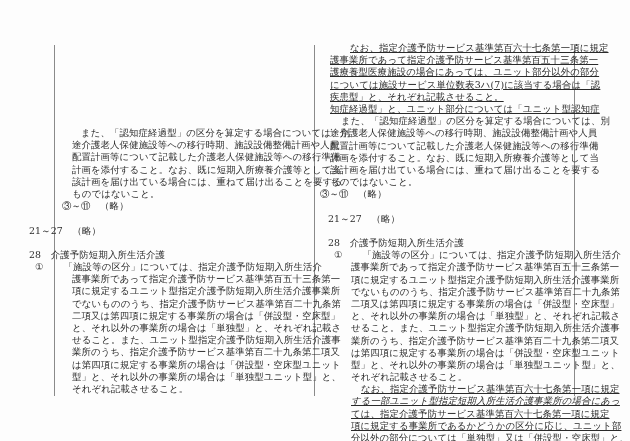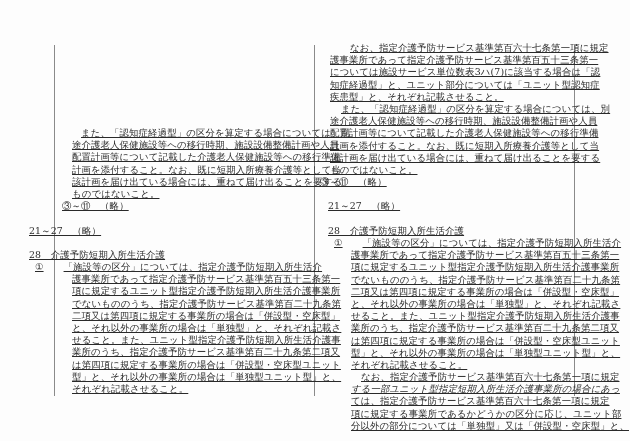--- a/index.html
+++ b/index.html
@@ -4,21 +4,21 @@
   <style>
     html, body { margin: 0; padding: 0; }
     body {
       width: 630px; height: 441px; background: #fdfdfd; position: relative;
       overflow: hidden;
       font-family: "DejaVu Serif", "Liberation Serif", serif;
       color: #2a2a2a;
     }
     .vline { position: absolute; width: 1px; background: #8a8a8a; }
     .col { position: absolute; font-size: 9.4px; line-height: 12.2px; letter-spacing: 0.15px; }
-    .line { white-space: nowrap; height: 12.2px; text-decoration: underline; }
+    .line { white-space: nowrap; height: 12.2px; }
     .ul { text-decoration: underline; text-underline-offset: 1px; text-decoration-thickness: 1px; }
     .ind1 { padding-left: 11px; }
     .ind2 { padding-left: 20px; }
     .ind3 { padding-left: 28px; }
     .blank { height: 12.2px; }
   </style>
 </head>
 <body>
 
 <div class="vline" style="left:54px; top:45px; height:351px;"></div>
@@ -48,23 +48,24 @@
   <div class="line ind1">せること。また、ユニット型指定介護予防短期入所生活介護事</div>
   <div class="line ind1">業所のうち、指定介護予防サービス基準第百二十九条第二項又</div>
   <div class="line ind1">は第四項に規定する事業所の場合は「併設型・空床型ユニット</div>
   <div class="line ind1">型」と、それ以外の事業所の場合は「単独型ユニット型」と、</div>
   <div class="line ind1">それぞれ記載させること。</div>
 </div>
 
 <div class="col" style="left:330px; top:42px; width:242px;">
   <div class="line ind2 ul">なお、指定介護予防サービス基準第百六十七条第一項に規定</div>
   <div class="line ul">護事業所であって指定介護予防サービス基準第百五十三条第一</div>
+  <div class="line ul">護療養型医療施設の場合にあっては、ユニット部分以外の部分</div>
   <div class="line ul">については施設サービス単位数表3ハ(7)に該当する場合は「認</div>
+  <div class="line ul">疾患型」と、それぞれ記載させること。</div>
   <div class="line ul">知症経過型」と、ユニット部分については「ユニット型認知症</div>
-  <div class="line ul">疾患型」と、それぞれ記載させること。</div>
   <div class="line ind1">また、「認知症経過型」の区分を算定する場合については、別</div>
   <div class="line">途介護老人保健施設等への移行時期、施設設備整備計画や人員</div>
   <div class="line">配置計画等について記載した介護老人保健施設等への移行準備</div>
   <div class="line">計画を添付すること。なお、既に短期入所療養介護等として当</div>
   <div class="line">該計画を届け出ている場合には、重ねて届け出ることを要する</div>
   <div class="line">ものではないこと。</div>
   <div class="line" style="margin-left:-10px;">③～⑪　（略）</div>
   <div class="blank"></div>
   <div class="line" style="margin-left:-2px;">21～27　（略）</div>
   <div class="blank"></div>

